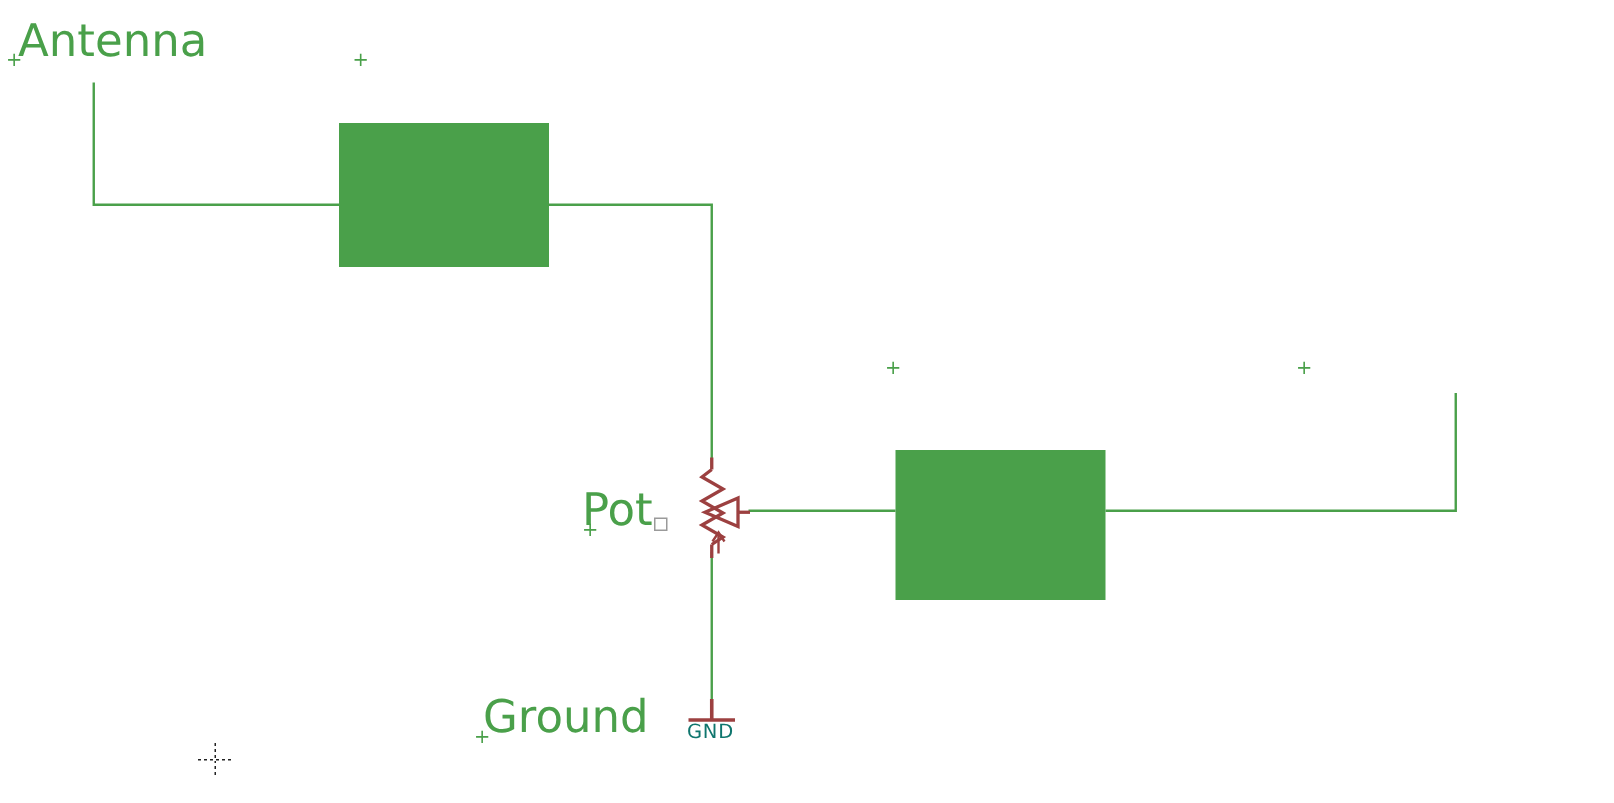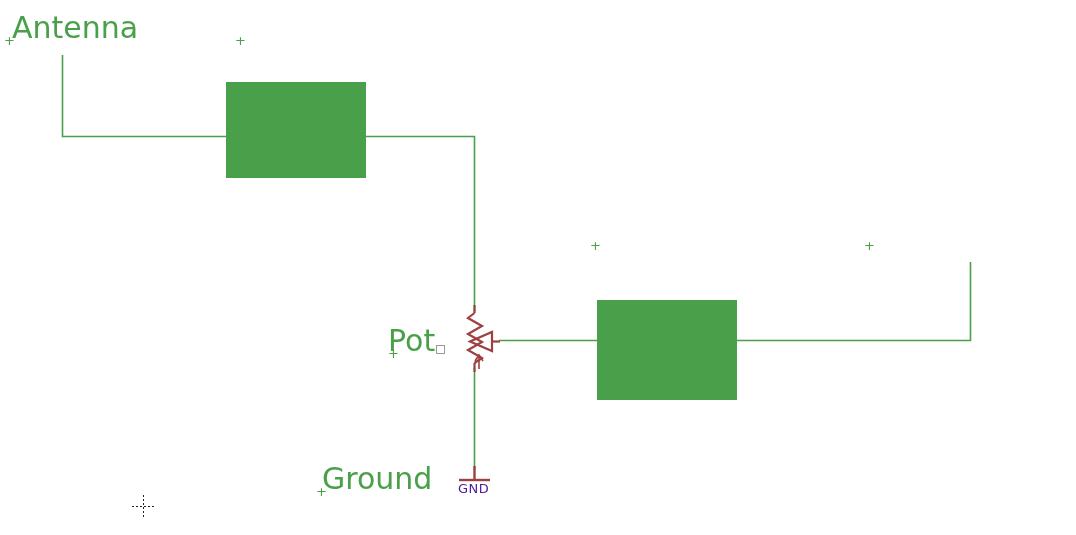--- a/index.html
+++ b/index.html
@@ -39,21 +39,21 @@
     font-size: 13px;
     line-height: 1;
     color: #4aa04a;
     user-select: none;
   }
   .gnd-text {
     position: absolute;
     font-family: "DejaVu Sans", sans-serif;
     font-size: 13px;
     line-height: 1;
-    color: #4c1d95;
+    color: #0f766e;
     letter-spacing: 0.5px;
     user-select: none;
   }
   .cursor-cross {
     position: absolute;
     width: 23px;
     height: 23px;
     pointer-events: none;
   }
   .cursor-cross .h,

